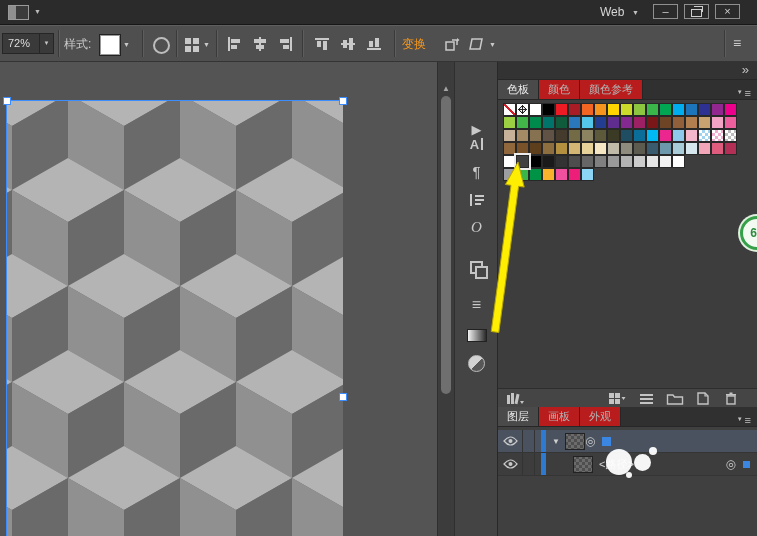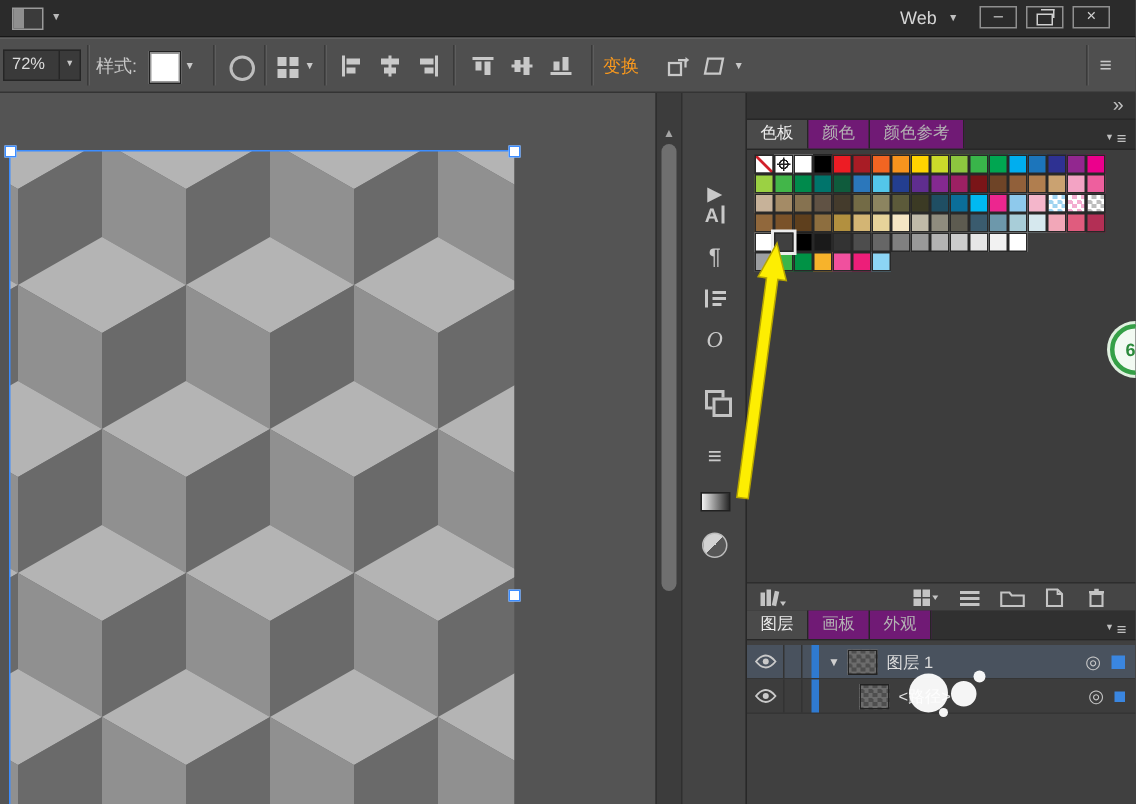--- a/index.html
+++ b/index.html
@@ -66,21 +66,21 @@
   .gstyles-icon:after{content:'';position:absolute;left:3px;top:3px;width:9px;height:9px;border:2px solid #c4c4c4;background:#444;}
   .gradient-icon{display:inline-block;width:18px;height:11px;border:1px solid #222;background:linear-gradient(to right,#f2f2f2,#2a2a2a);}
   .transp-icon{display:inline-block;width:15px;height:15px;border-radius:50%;border:1px solid #bdbdbd;
       background:linear-gradient(135deg,#d2d2d2 50%,#575757 50%);}
 
   
   #rightpanel{position:absolute;left:497px;top:62px;width:260px;height:474px;background:#3f3f3f;border-left:1px solid #282828;box-sizing:border-box;}
   .panel-header{height:17px;background:#333;border-bottom:1px solid #272727;position:relative;}
   .collapse-glyph{position:absolute;right:8px;top:0;line-height:16px;font-size:13px;color:#c0c0c0;}
   .tabbar{height:19px;background:#303030;display:flex;position:relative;border-bottom:1px solid #272727;}
-  .tab{padding:0 9px;line-height:19px;font-size:11px;color:#b3b3b3;background:#701a75;border-right:1px solid #262626;}
+  .tab{padding:0 9px;line-height:19px;font-size:11px;color:#b3b3b3;background:#b91c1c;border-right:1px solid #262626;}
   .tab.active{background:#4a4a4a;color:#ededed;}
   .pmenu{position:absolute;right:6px;top:3px;color:#c0c0c0;}
   .pm-caret{font-size:6px;vertical-align:3px;}
   .pm-lines{font-size:11px;margin-left:2px;}
 
   .sw-body{position:relative;height:288px;background:#3d3d3d;padding-top:3px;box-sizing:border-box;}
   #swatch-grid{padding-left:5px;}
   .sw-row{display:flex;height:13px;}
   .swatch{width:13px;height:13px;box-sizing:border-box;border:1px solid #282828;}
   .swatch.selected{box-shadow:0 0 0 2px #ededed;position:relative;z-index:2;}
@@ -433,21 +433,20 @@
         <div class="l-cell l-eye">
           <svg width="15" height="10" viewBox="0 0 15 10">
             <path d="M1 5 Q7.5 -3 14 5 Q7.5 13 1 5 Z" fill="none" stroke="#c9c9c9" stroke-width="1.2"></path>
             <circle cx="7.5" cy="5" r="2" fill="#c9c9c9"></circle>
           </svg>
         </div>
         <div class="l-cell l-lock"></div>
         <div class="l-bar"></div>
         <span class="l-disc">▼</span>
         <div class="l-thumb"></div>
-        <span class="l-label">图层 1</span>
         <span class="l-target">◎</span>
         <span class="l-chip"></span>
       </div>
       <div class="l-row">
         <div class="l-cell l-eye">
           <svg width="15" height="10" viewBox="0 0 15 10">
             <path d="M1 5 Q7.5 -3 14 5 Q7.5 13 1 5 Z" fill="none" stroke="#c9c9c9" stroke-width="1.2"></path>
             <circle cx="7.5" cy="5" r="2" fill="#c9c9c9"></circle>
           </svg>
         </div>

